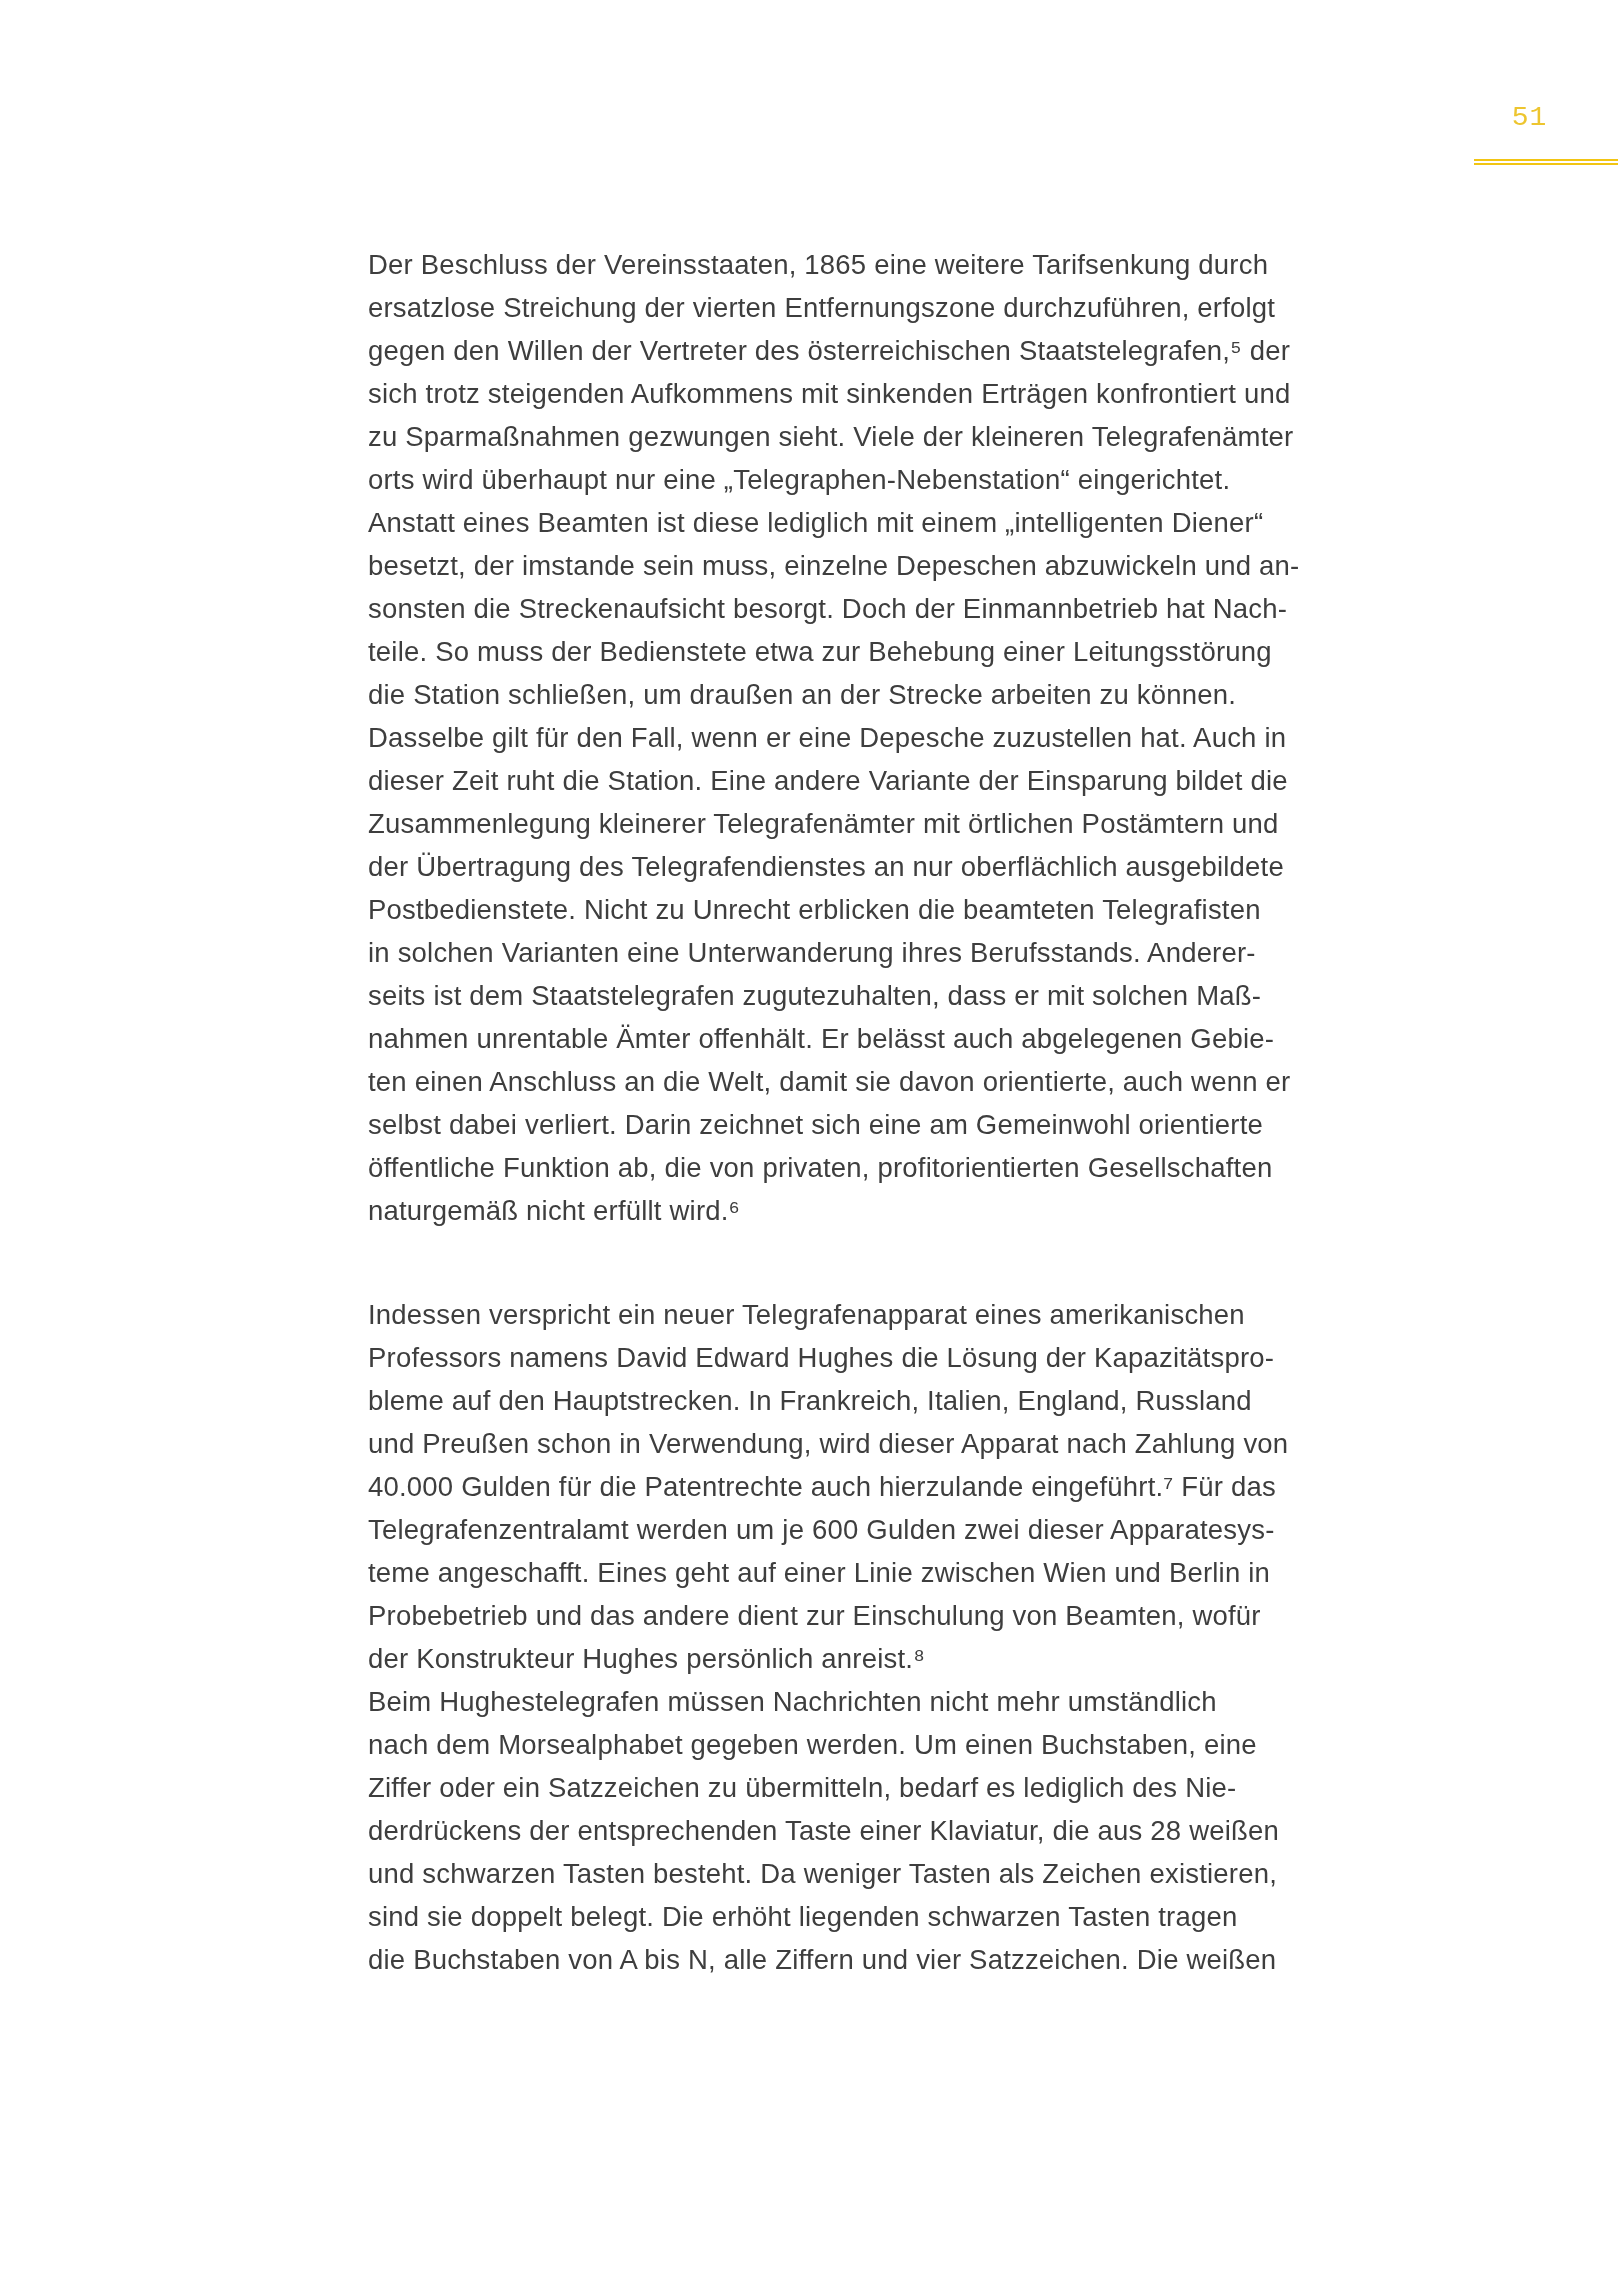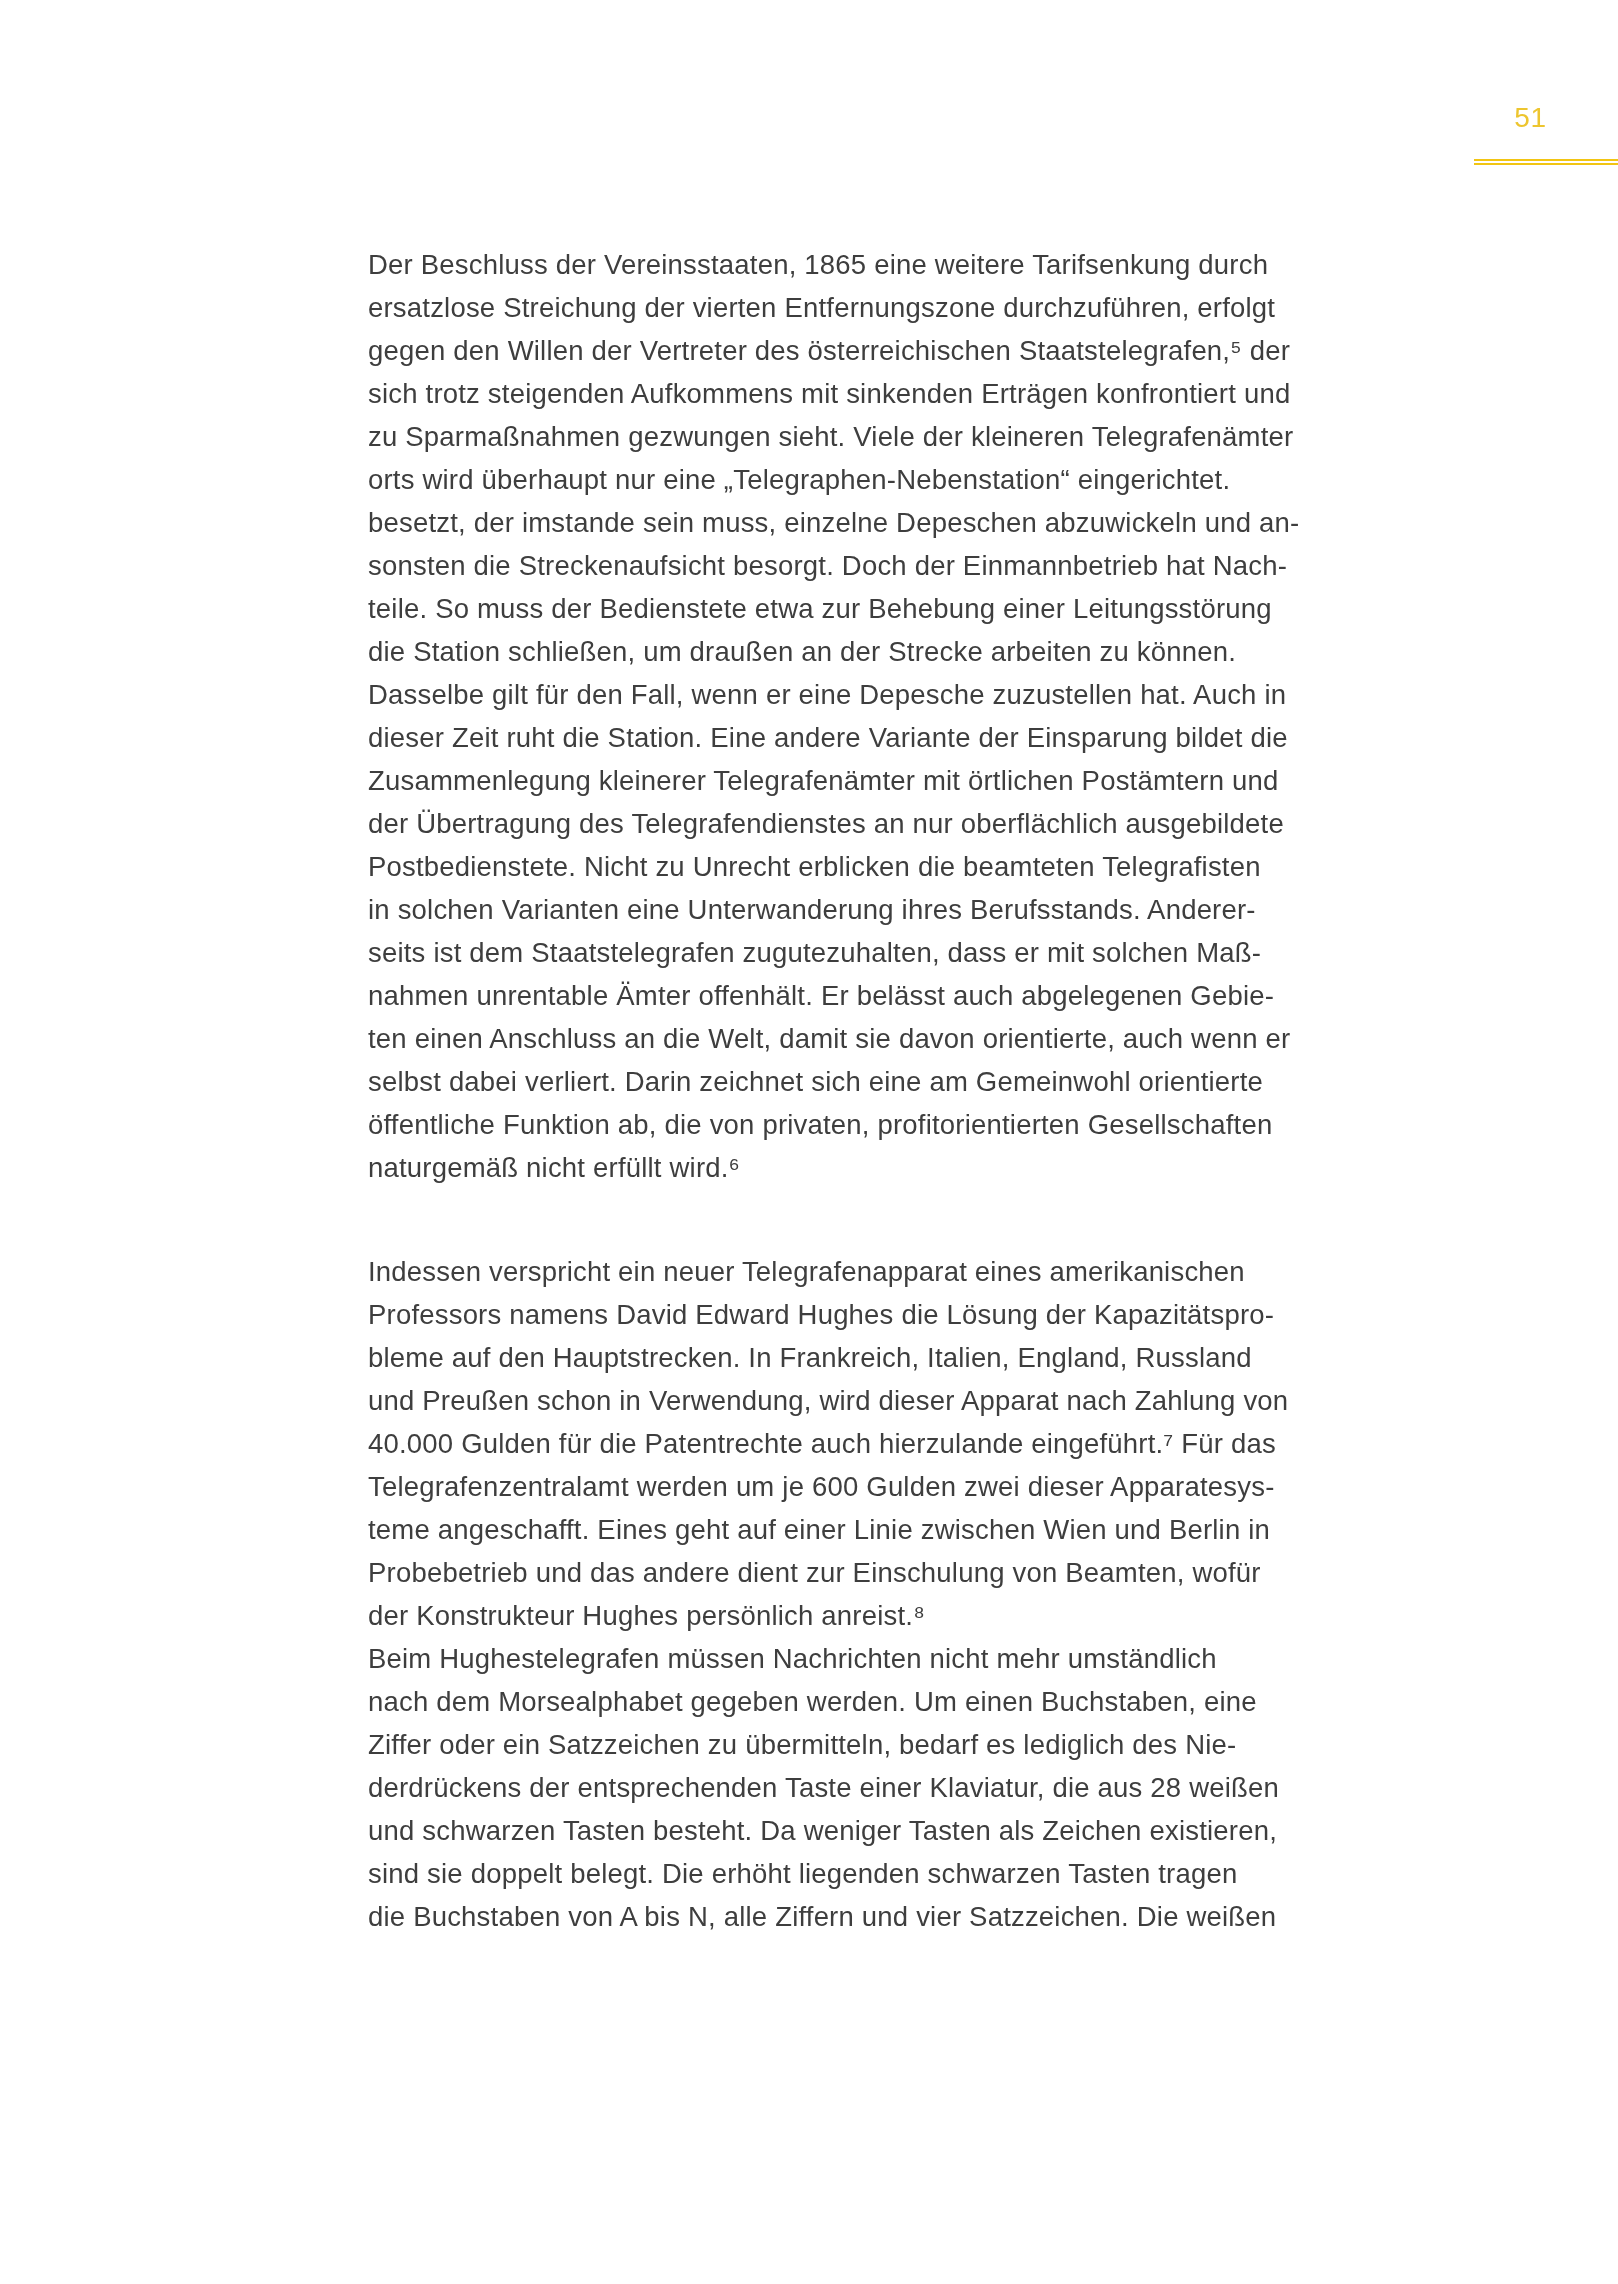--- a/index.html
+++ b/index.html
@@ -48,30 +48,31 @@
     margin-top: 61px;
   }
   .line {
     white-space: nowrap;
   }
 </style>
 </head>
 <body>
 
 <div class="page">
-  <div class="page-number" style="color: rgb(237, 197, 47);">51</div>
+  <div class="page-number" style="color: rgb(237, 197, 47); font-family: Liberation Mono, monospace;">51</div>
   <div class="header-rule" style="border-color: rgb(242, 197, 19);"></div>
   <div class="text-block" style="color: rgb(62, 62, 62);">
     <div class="paragraph">
         <div class="line">Der Beschluss der Vereinsstaaten, 1865 eine weitere Tarifsenkung durch</div>
         <div class="line">ersatzlose Streichung der vierten Entfernungszone durchzuführen, erfolgt</div>
         <div class="line">gegen den Willen der Vertreter des österreichischen Staatstelegrafen,⁵ der</div>
         <div class="line">sich trotz steigenden Aufkommens mit sinkenden Erträgen konfrontiert und</div>
         <div class="line">zu Sparmaßnahmen gezwungen sieht. Viele der kleineren Telegrafenämter</div>
         <div class="line">orts wird überhaupt nur eine „Telegraphen-Nebenstation“ eingerichtet.</div>
+        <div class="line">Anstatt eines Beamten ist diese lediglich mit einem „intelligenten Diener“</div>
         <div class="line">besetzt, der imstande sein muss, einzelne Depeschen abzuwickeln und an-</div>
         <div class="line">sonsten die Streckenaufsicht besorgt. Doch der Einmannbetrieb hat Nach-</div>
         <div class="line">teile. So muss der Bedienstete etwa zur Behebung einer Leitungsstörung</div>
         <div class="line">die Station schließen, um draußen an der Strecke arbeiten zu können.</div>
         <div class="line">Dasselbe gilt für den Fall, wenn er eine Depesche zuzustellen hat. Auch in</div>
         <div class="line">dieser Zeit ruht die Station. Eine andere Variante der Einsparung bildet die</div>
         <div class="line">Zusammenlegung kleinerer Telegrafenämter mit örtlichen Postämtern und</div>
         <div class="line">der Übertragung des Telegrafendienstes an nur oberflächlich ausgebildete</div>
         <div class="line">Postbedienstete. Nicht zu Unrecht erblicken die beamteten Telegrafisten</div>
         <div class="line">in solchen Varianten eine Unterwanderung ihres Berufsstands. Anderer-</div>

